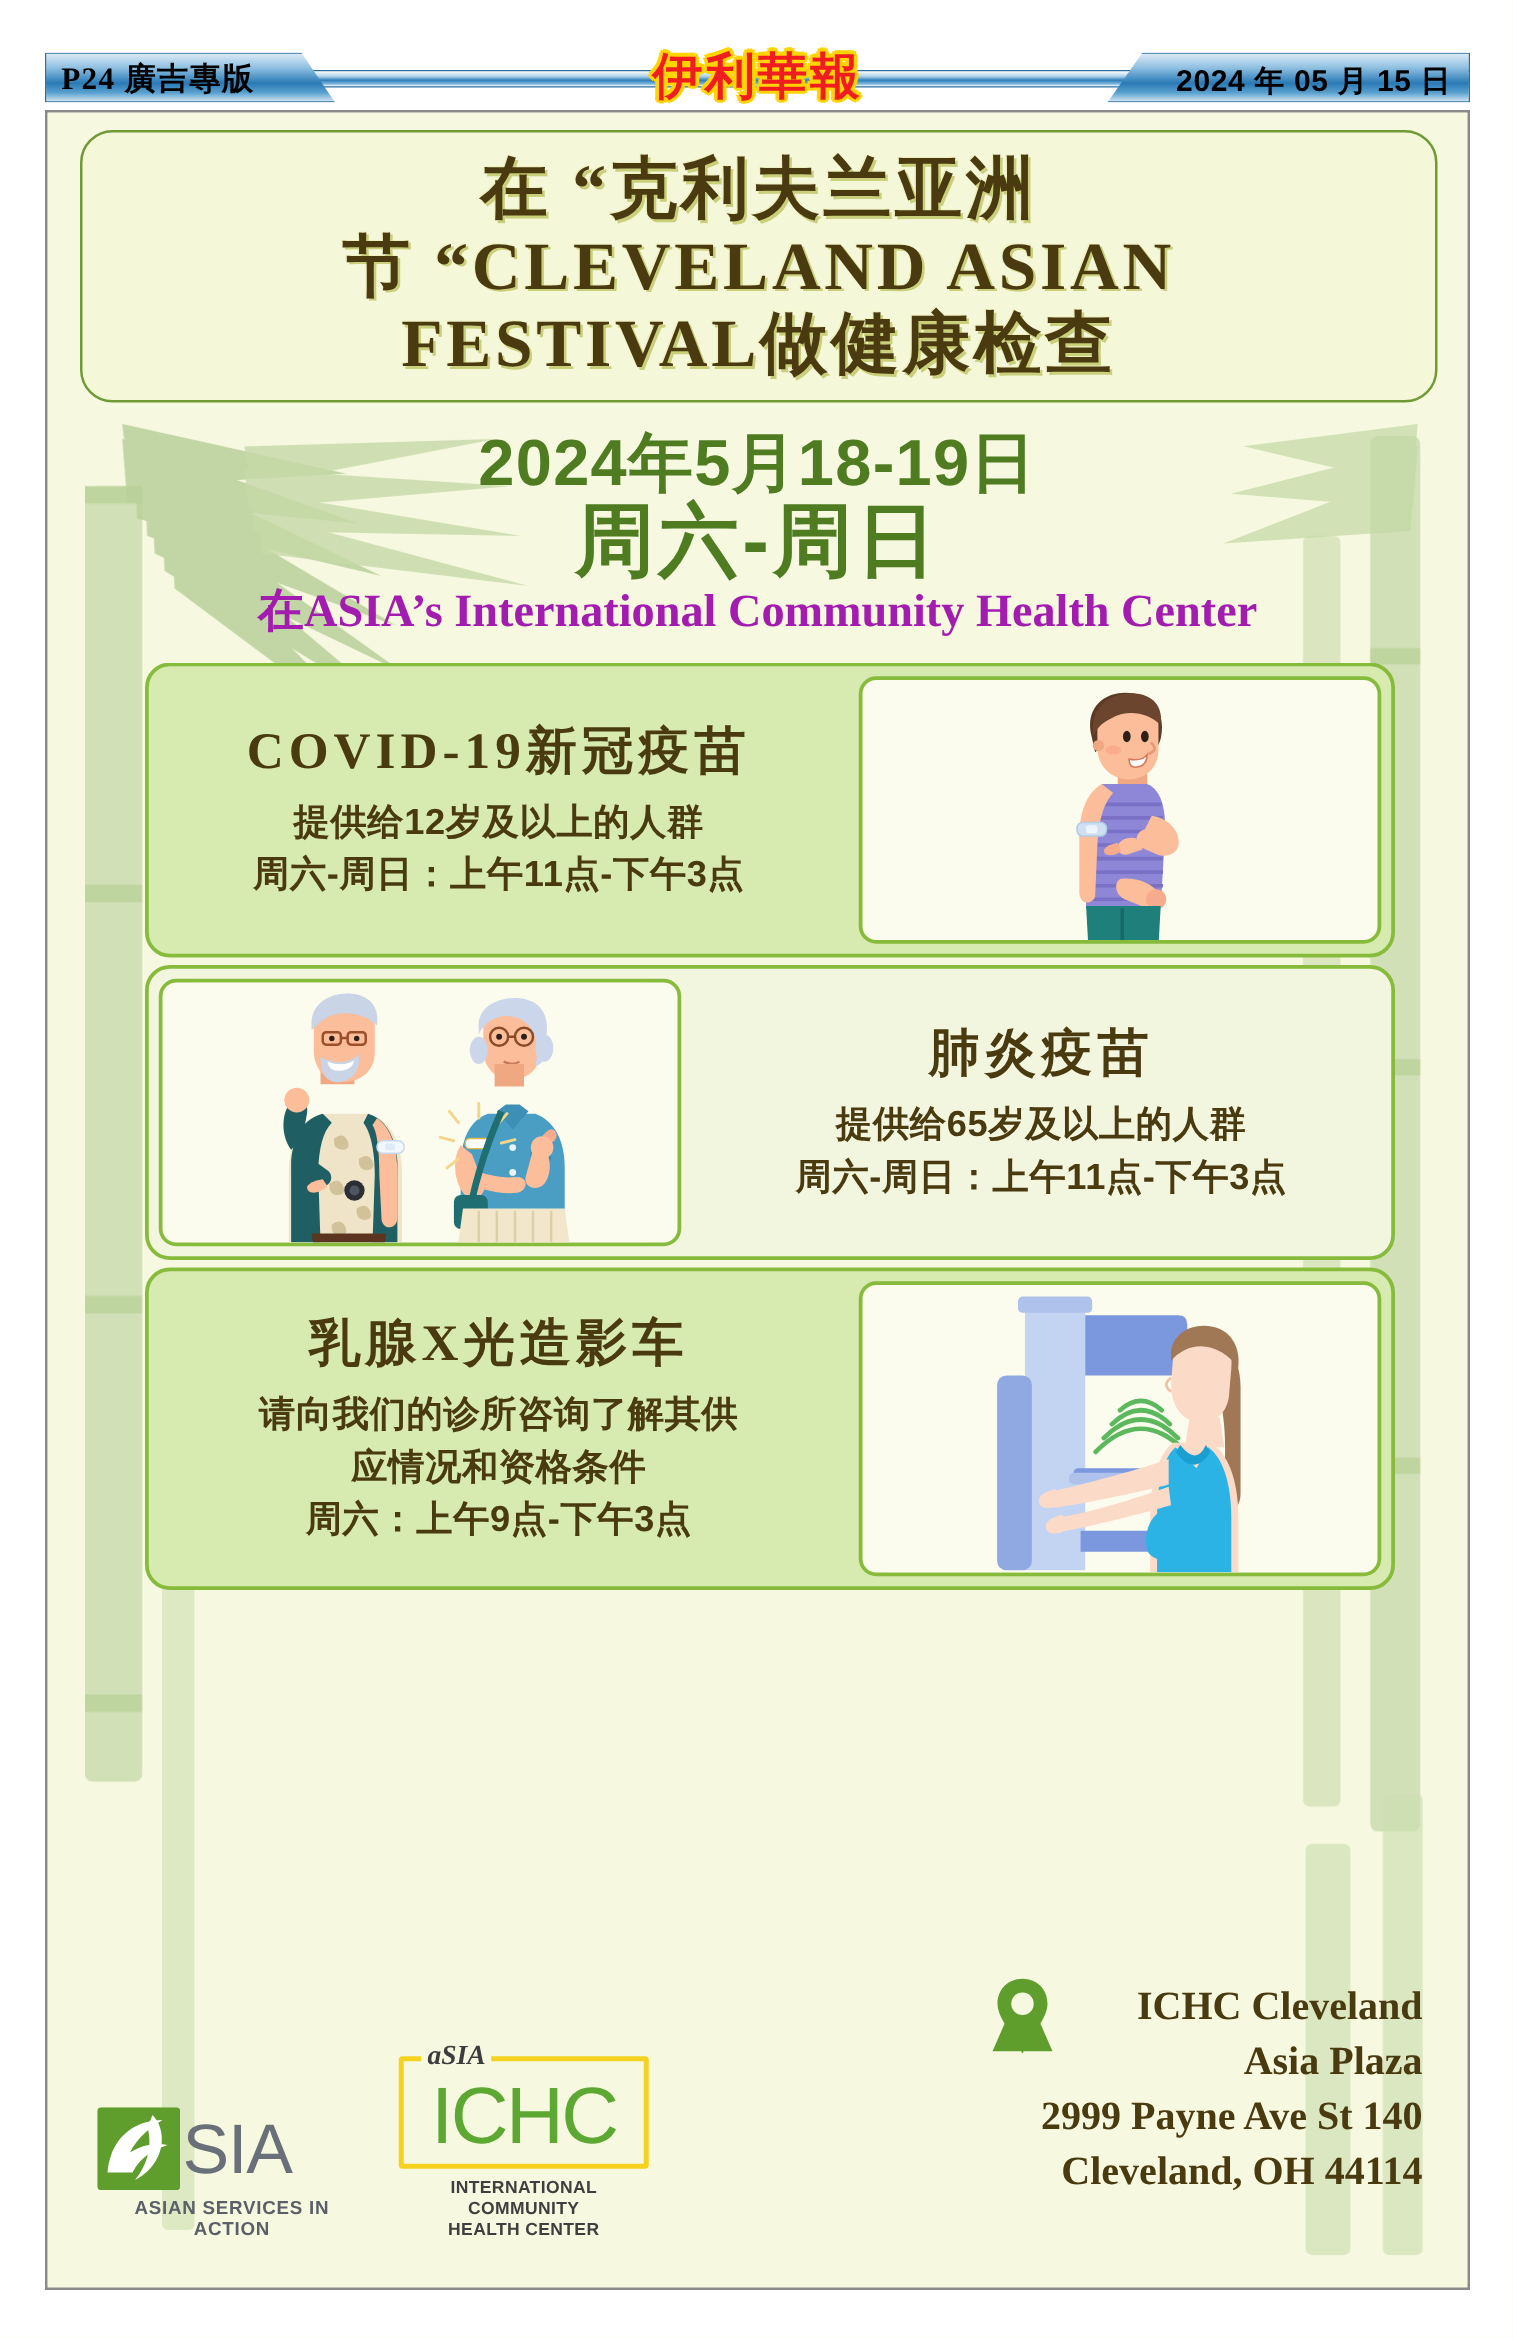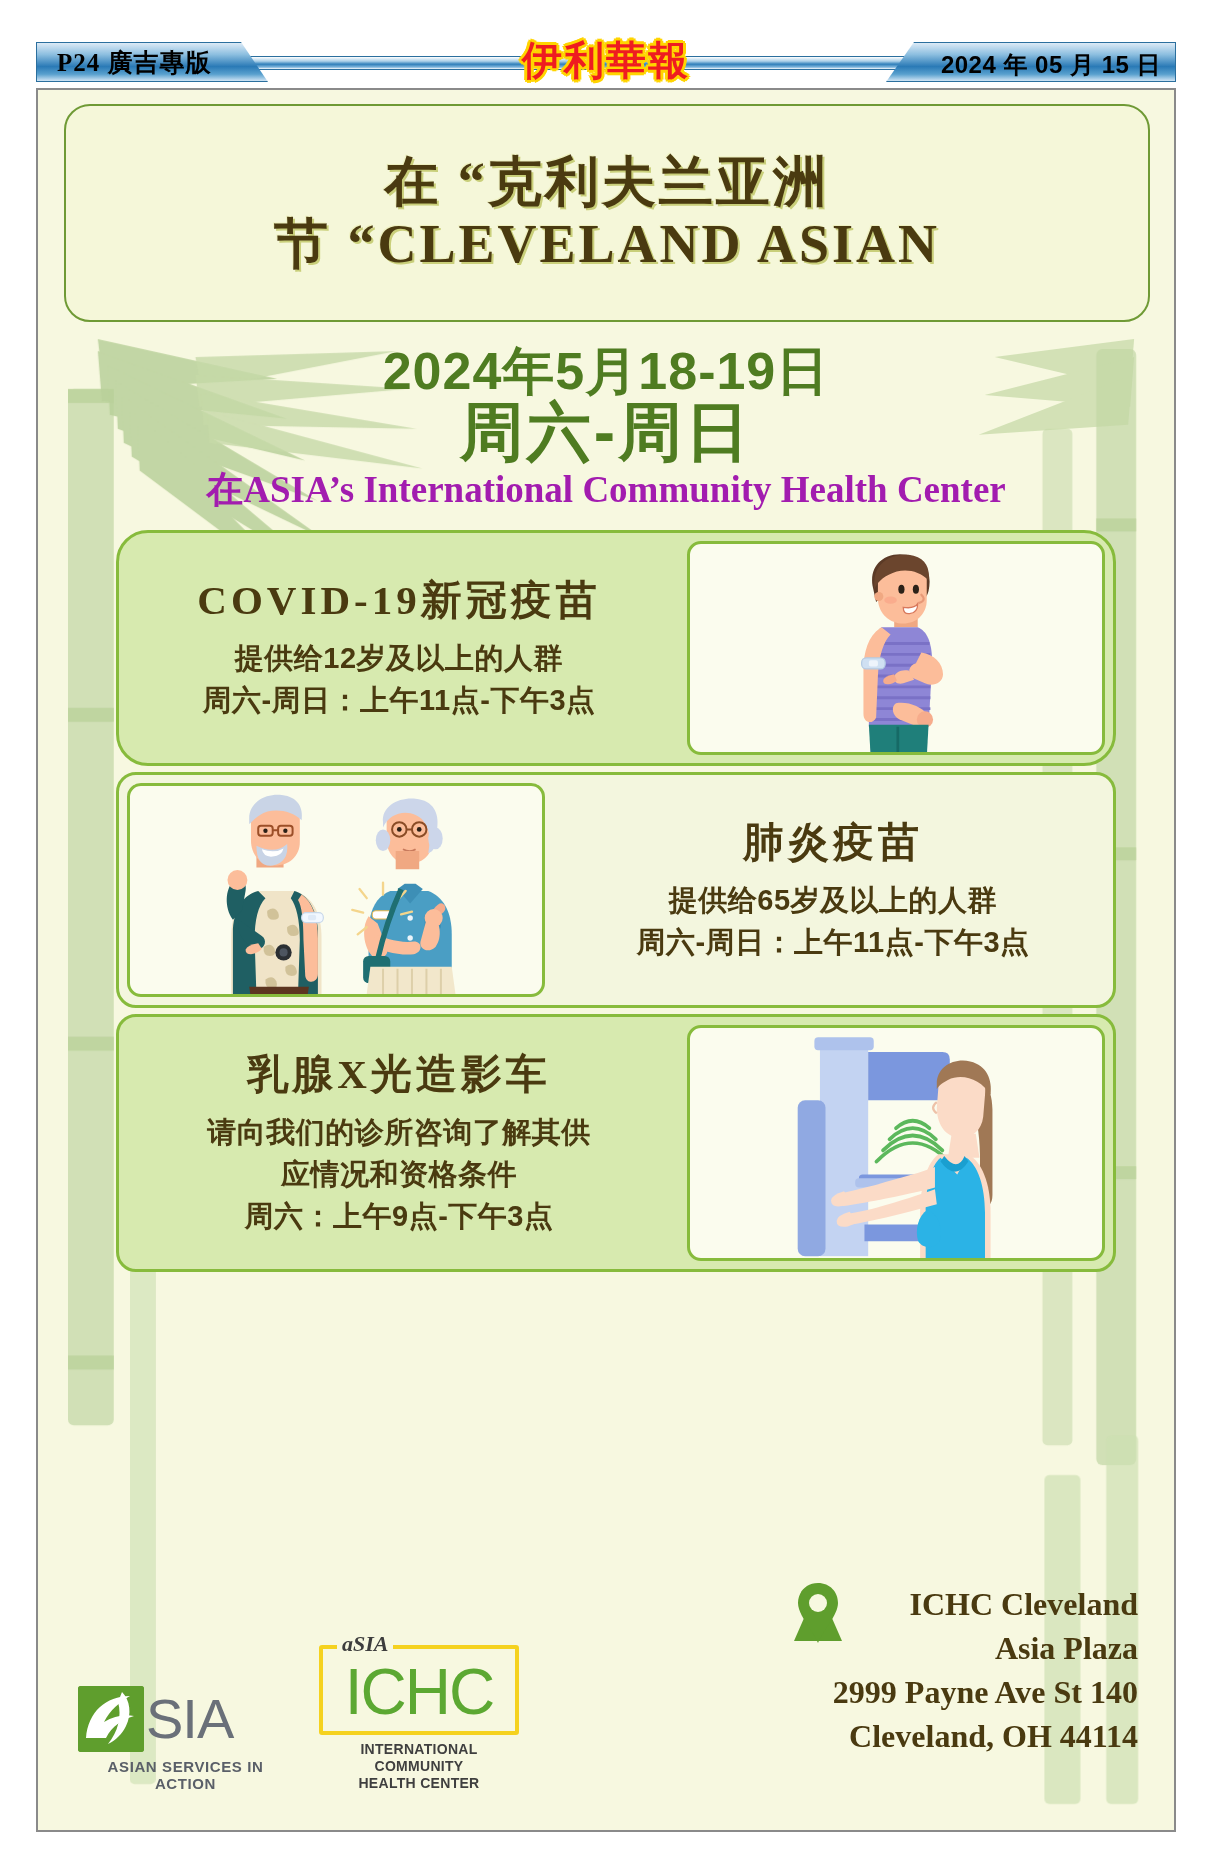--- a/index.html
+++ b/index.html
@@ -24,21 +24,21 @@
   .np-tab-left {
     position: absolute; left: 0; top: 0; width: 232px; height: 40px;
     background: linear-gradient(to bottom, #dceaf6 0%, #8dbfe0 30%, #2a7ab6 62%, #58a0ce 82%, #cfe4f4 100%);
     border: 1px solid #2b6f9e;
     clip-path: polygon(0 0, 205px 0, 232px 40px, 0 40px);
     display: flex; align-items: center;
   }
   .np-tab-left-text {
     font-family: "Liberation Serif", serif;
     font-weight: bold; font-size: 25px; color: #000;
-    padding-left: 0; letter-spacing: 1px; white-space: nowrap; margin-left: 20px;
+    padding-left: 12px; letter-spacing: 1px; white-space: nowrap;
   }
   .np-tab-right {
     position: absolute; right: 0; top: 0; width: 290px; height: 40px;
     background: linear-gradient(to bottom, #dceaf6 0%, #8dbfe0 30%, #2a7ab6 62%, #58a0ce 82%, #cfe4f4 100%);
     border: 1px solid #2b6f9e;
     clip-path: polygon(28px 0, 290px 0, 290px 40px, 0 40px);
     display: flex; align-items: flex-end; justify-content: flex-end;
   }
   .np-tab-right-text {
     font-family: "Liberation Sans", sans-serif;
@@ -143,21 +143,21 @@
     flex: 1 1 auto;
     background: #fbfcee;
     border: 3px solid #87bb3c;
     border-radius: 14px;
     margin: 8px;
     position: relative;
     overflow: hidden;
   }
 
   
-  #card-covid { left: 78px; top: 440px; width: 1000px; height: 236px; border-radius: 32px; }
+  #card-covid { left: 78px; top: 440px; width: 1000px; height: 236px; }
   #card-covid .card-text { width: 560px; }
   #card-covid .card-img { }
 
   #card-pneu { left: 78px; top: 682px; width: 1000px; height: 236px; flex-direction: row; }
   #card-pneu .card-text { width: 560px; order: 2; }
   #card-pneu .card-img { order: 1; }
 
   #card-mammo { left: 78px; top: 924px; width: 1000px; height: 258px; }
   #card-mammo .card-text { width: 560px; }
 
@@ -273,20 +273,21 @@
       <g fill="#cde0b2" opacity="0.7">
         <rect x="1010" y="1390" width="36" height="330" rx="5"></rect>
         <rect x="1072" y="1350" width="32" height="370" rx="5"></rect>
       </g>
     </svg>
 
     <div class="title-box">
       <div class="title-lines">
         <div class="title-line">在 “克利夫兰亚洲</div>
         <div class="title-line">节 “CLEVELAND ASIAN</div>
+        <div class="title-line">FESTIVAL做健康检查</div>
       </div>
     </div>
 
     <div class="date-block">
       <div class="date-line1">2024年5月18-19日</div>
       <div class="date-line2">周六-周日</div>
     </div>
 
     <div class="venue-line">在ASIA’s International Community Health Center</div>
 

